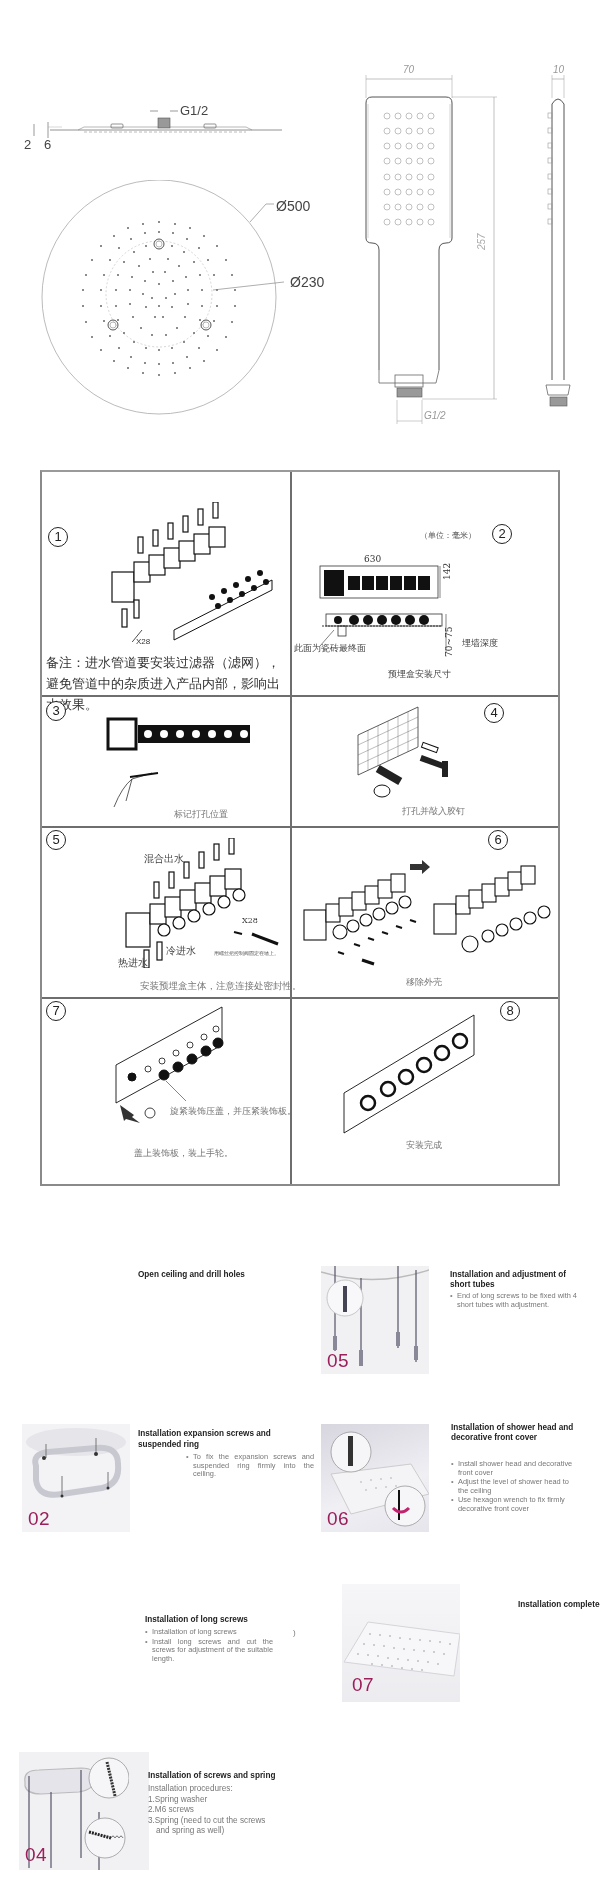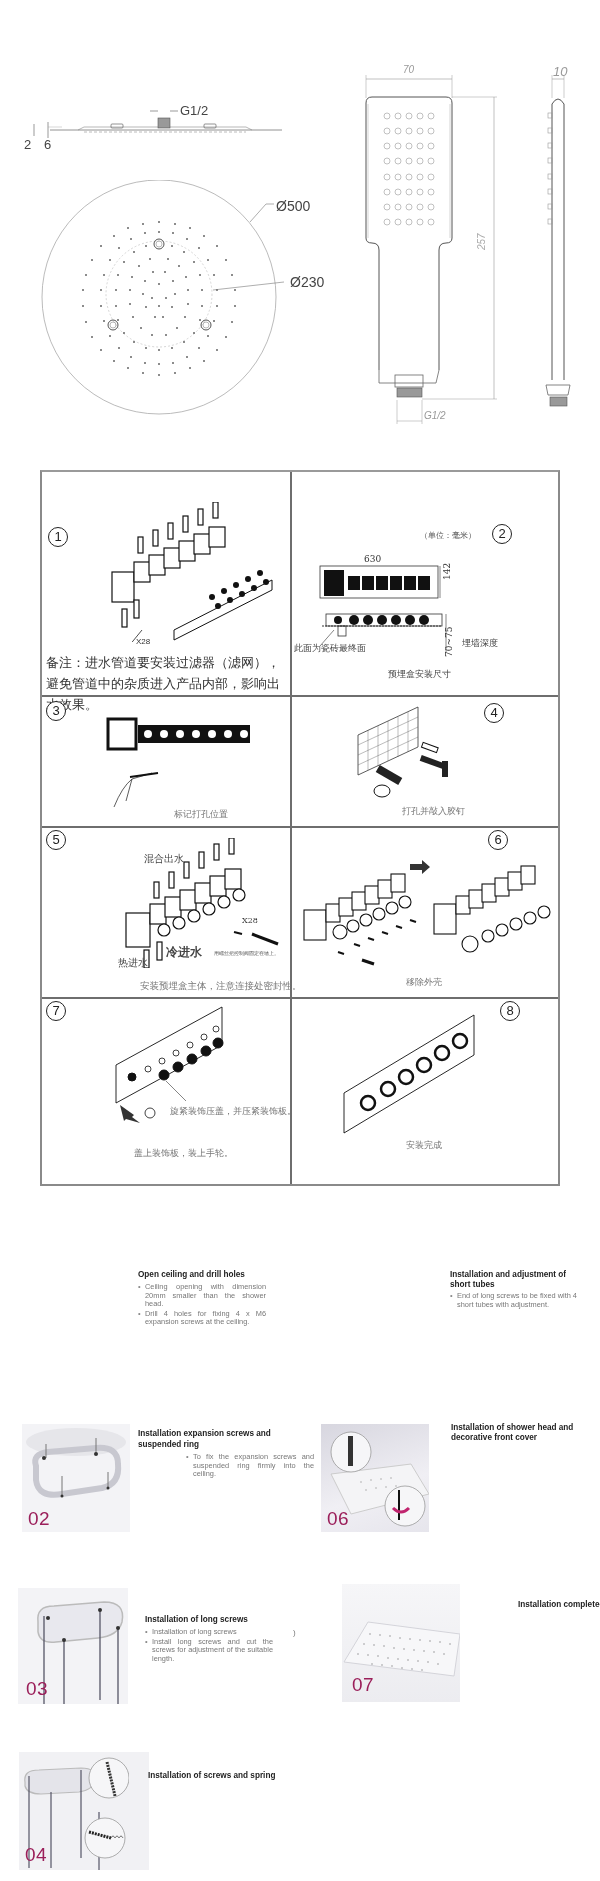--- a/index.html
+++ b/index.html
@@ -265,21 +265,21 @@
         <rect x="208" y="124" width="4" height="5"></rect>
         <rect x="208" y="139" width="4" height="5"></rect>
       <rect x="208" y="154" width="4" height="5"></rect>
         <rect x="208" y="169" width="4" height="5"></rect>
     </g>
     <path d="M206 335 L230 335 L228 345 L208 345 Z" fill="none" stroke="#666" stroke-width="0.8"></path>
     <rect x="210" y="347" width="17" height="9" fill="#999" stroke="#555" stroke-width="0.6"></rect>
   </svg>
   <span class="abs" style="left:63px;top:14px;font-size:10px;color:#999;font-style:italic;">70</span>
   <span class="abs" style="left:136px;top:200px;font-size:10px;color:#aaa;font-style:italic;transform:rotate(-90deg);transform-origin:left top;">257</span>
-  <span class="abs" style="left:213px;top:14px;font-size:13px;color:#999;font-style:italic;">10</span>
+  <span class="abs" style="left:213px;top:14px;font-size:10px;color:#999;font-style:italic;">10</span>
   <span class="abs" style="left:84px;top:360px;font-size:10px;color:#999;font-style:italic;">G1/2</span>
 </div>
 
 <div id="cn-frame" class="abs">
 
   <div class="vline" style="left:248px;"></div>
   <div class="hline" style="top:223px;"></div>
   <div class="hline" style="top:354px;"></div>
   <div class="hline" style="top:525px;"></div>
 
@@ -434,21 +434,21 @@
         <rect x="32" y="112" width="5" height="18"></rect>
           <rect x="45" y="104" width="5" height="18"></rect>
       </g>
     </svg>
     <span class="cn-caption" style="left:200px;top:88px;font-size:8px;color:#333;">X28</span>
     <svg class="abs" style="left:190px;top:96px;" width="50" height="24" viewBox="0 0 50 24">
       <line x1="2" y1="8" x2="10" y2="10" stroke="#111" stroke-width="2"></line>
       <line x1="20" y1="10" x2="46" y2="20" stroke="#111" stroke-width="3"></line>
     </svg>
     <span class="cn-caption" style="left:172px;top:122px;font-size:5px;color:#555;">用螺丝把控制阀固定在墙上。</span>
-    <span class="cn-caption" style="left:124px;top:116px;font-size:12px;color:#444;font-weight:bold;">冷进水</span>
+    <span class="cn-caption" style="left:124px;top:116px;font-size:10px;color:#444;">冷进水</span>
     <span class="cn-caption" style="left:76px;top:128px;font-size:10px;color:#444;">热进水</span>
     <span class="cn-caption" style="left:98px;top:152px;font-size:9.5px;">安装预埋盒主体，注意连接处密封性。</span>
   </div>
 
   <div class="cell" style="left:250px;top:356px;width:268px;height:169px;">
     <div class="step-no" style="left:196px;top:2px;">6</div>
     <svg class="abs" style="left:6px;top:20px;" width="262" height="120" viewBox="0 0 262 120">
       <g stroke="#111" fill="#fff" stroke-width="1.1">
         <rect x="6" y="62" width="22" height="30"></rect>
         <rect x="28" y="56" width="14" height="18"></rect>
@@ -531,27 +531,43 @@
           <circle cx="100" cy="42" r="7"></circle>
           <circle cx="118" cy="30" r="7"></circle>
       </g>
     </svg>
     <span class="cn-caption" style="left:114px;top:140px;">安装完成</span>
   </div>
 </div>
 
 <div class="abs" style="left:0;top:1250px;width:300px;height:140px;">
   <div class="step-title" style="left:138px;top:20px;width:150px;">Open ceiling and drill holes</div>
-  <ul class="step-list" style="left:138px;top:33px;width:128px;">
-    <li>Ceiling opening with dimension 20mm smaller than the shower head.</li>
-    <li>Drill 4 holes for fixing 4 x M6 expansion screws at the ceiling.</li>
-  </ul>
 </div>
 
 <div class="abs" style="left:310px;top:1250px;width:290px;height:140px;">
+  <div class="step-img" style="left:11px;top:16px;background:#f1f1f4;">
+    <svg width="108" height="108" viewBox="0 0 108 108">
+      <path d="M0 6 Q54 22 108 4" fill="none" stroke="#bbb" stroke-width="1.5"></path>
+      <g stroke="#556" stroke-width="1.2">
+          <line x1="14" y1="0" x2="14" y2="85"></line>
+          <line x1="40" y1="12" x2="40" y2="100"></line>
+          <line x1="77" y1="0" x2="77" y2="82"></line>
+          <line x1="95" y1="4" x2="95" y2="96"></line>
+        </g>
+      <g fill="#889">
+          <rect x="12" y="70" width="4" height="14"></rect>
+          <rect x="38" y="84" width="4" height="16"></rect>
+          <rect x="75" y="66" width="4" height="14"></rect>
+          <rect x="93" y="80" width="4" height="14"></rect>
+        </g>
+      <circle cx="24" cy="32" r="18" fill="#f8f8fa" stroke="#bbb" stroke-width="0.8"></circle>
+      <rect x="22" y="20" width="4" height="26" fill="#445"></rect>
+    </svg>
+    <span class="step-num">05</span>
+  </div>
   <div class="step-title" style="left:140px;top:20px;width:130px;">Installation and adjustment of short tubes</div>
   <ul class="step-list" style="left:140px;top:42px;width:130px;text-align:left;">
     <li>End of long screws to be fixed with 4 short tubes with adjustment.</li>
   </ul>
 </div>
 
 <div class="abs" style="left:0;top:1410px;width:300px;height:140px;">
   <div class="step-img" style="left:22px;top:14px;background:#f3f3f6;">
     <svg width="108" height="108" viewBox="0 0 108 108">
       <ellipse cx="54" cy="18" rx="50" ry="14" fill="#e6e6ea"></ellipse>
@@ -593,41 +609,28 @@
         </g>
       <circle cx="30" cy="28" r="20" fill="#f6f6f8" stroke="#999" stroke-width="0.8"></circle>
       <rect x="27" y="12" width="5" height="30" fill="#333"></rect>
       <circle cx="84" cy="82" r="20" fill="#f6f6f8" stroke="#999" stroke-width="0.8"></circle>
       <line x1="78" y1="66" x2="78" y2="96" stroke="#111" stroke-width="2"></line>
       <path d="M72 84 Q80 92 88 84" fill="none" stroke="#c0246e" stroke-width="3"></path>
     </svg>
     <span class="step-num">06</span>
   </div>
   <div class="step-title" style="left:141px;top:13px;width:130px;">Installation of shower head and decorative front cover</div>
+  <ul class="step-list" style="left:141px;top:50px;width:128px;text-align:left;">
+    <li>Install shower head and decorative front cover</li>
+    <li>Adjust the level of shower head to the ceiling</li>
+    <li>Use hexagon wrench to fix firmly decorative front cover</li>
+  </ul>
 </div>
 
 <div class="abs" style="left:0;top:1580px;width:300px;height:140px;">
-  <div class="step-img" style="left:18px;top:8px;width:110px;height:116px;background:#f3f3f6;">
-    <svg width="110" height="116" viewBox="0 0 110 116">
-      <path d="M20 34 Q18 18 36 18 L86 14 Q108 14 104 34 Q100 48 80 50 L38 54 Q22 56 20 44 Z" fill="#e8e8ee" stroke="#bbb" stroke-width="1.5"></path>
-      <g stroke="#556" stroke-width="1.3">
-          <line x1="26" y1="28" x2="26" y2="116"></line>
-          <line x1="46" y1="52" x2="46" y2="116"></line>
-          <line x1="82" y1="22" x2="82" y2="112"></line>
-          <line x1="100" y1="40" x2="100" y2="116"></line>
-        </g>
-      <g fill="#333">
-          <circle cx="30" cy="30" r="2"></circle>
-          <circle cx="82" cy="22" r="2"></circle>
-          <circle cx="46" cy="52" r="2"></circle>
-          <circle cx="100" cy="40" r="2"></circle>
-        </g>
-    </svg>
-    <span class="step-num" style="left:8px;bottom:4px;">03</span>
-  </div>
   <div class="step-title" style="left:145px;top:35px;width:150px;">Installation of long screws</div>
   <ul class="step-list" style="left:145px;top:48px;width:128px;">
     <li style="text-align:left;">Installation of long screws</li>
     <li>Install long screws and cut the screws for adjustment of the suitable length.</li>
   </ul>
   <span class="abs" style="left:293px;top:48px;font-size:8px;color:#777;">)</span>
 </div>
 
 <div class="abs" style="left:310px;top:1580px;width:290px;height:140px;">
   <div class="step-img" style="left:32px;top:4px;width:118px;height:118px;background:linear-gradient(180deg,#f6f6f8 0%,#ececf0 100%);">
@@ -686,13 +689,20 @@
         </g>
       <circle cx="90" cy="26" r="20" fill="#f6f6f8" stroke="#999" stroke-width="0.8"></circle>
       <line x1="88" y1="10" x2="96" y2="44" stroke="#333" stroke-width="3" stroke-dasharray="2 1"></line>
       <circle cx="86" cy="86" r="20" fill="#f6f6f8" stroke="#999" stroke-width="0.8"></circle>
       <line x1="70" y1="80" x2="92" y2="86" stroke="#222" stroke-width="3" stroke-dasharray="2 1"></line>
       <path d="M92 86 q2 -4 4 0 q2 -4 4 0 q2 -4 4 0" fill="none" stroke="#555" stroke-width="0.8"></path>
     </svg>
     <span class="step-num" style="left:6px;bottom:4px;">04</span>
   </div>
   <div class="step-title" style="left:148px;top:31px;width:150px;">Installation of screws and spring</div>
+  <ul class="plain-list" style="left:148px;top:44px;width:150px;">
+    <li>Installation procedures:</li>
+    <li>1.Spring washer</li>
+    <li>2.M6 screws</li>
+    <li>3.Spring (need to cut the screws</li>
+    <li style="padding-left:8px;">and spring as well)</li>
+  </ul>
 </div>
 
 </body></html>

